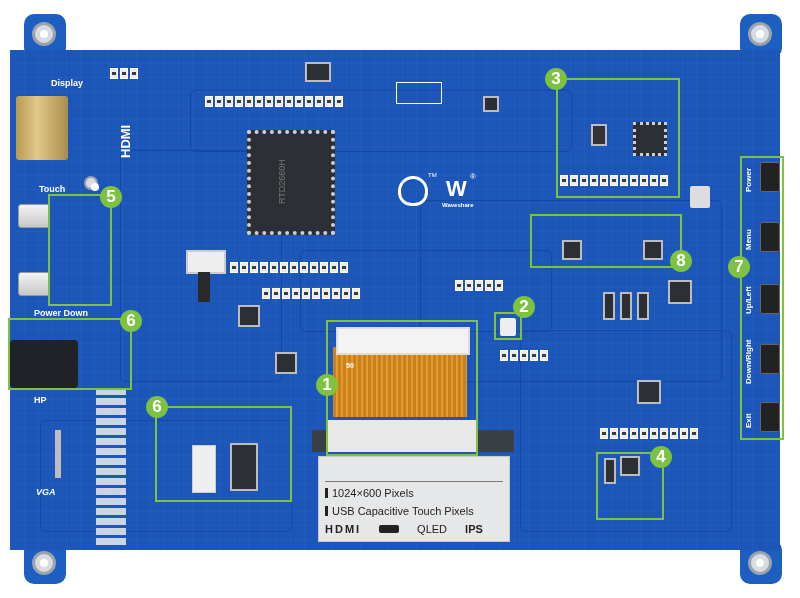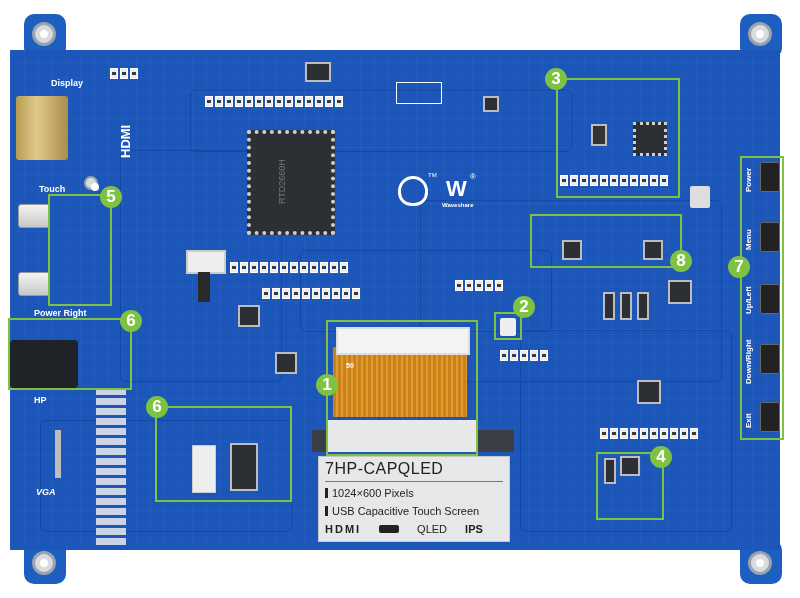--- a/index.html
+++ b/index.html
@@ -59,21 +59,21 @@
 <div class="trace" style="left:40px;top:420px;width:250px;height:110px;"></div>
 
 <div class="silk" style="left:51px;top:78px;">Display</div>
 <div class="hdmi-port"></div>
 <div class="vlabel" style="left:118px;top:158px;font-size:13px;">HDMI</div>
 <div class="hole" style="left:84px;top:176px;width:14px;height:14px;border-width:2px;"></div>
 
 <div class="silk" style="left:20px;top:184px;margin-left:19px;">Touch</div>
 <div class="usb-port" style="left:18px;top:204px;"></div>
 <div class="usb-port" style="left:18px;top:272px;"></div>
-<div class="silk" style="left:34px;top:308px;">Power Right</div>
+<div class="silk" style="left:34px;top:308px;">Power Down</div>
 
 <div style="position:absolute;left:10px;top:340px;width:68px;height:48px;background:#1f2226;border-radius:4px;"></div>
 <div class="silk" style="left:34px;top:395px;">HP</div>
 <div style="position:absolute;left:55px;top:430px;width:6px;height:48px;background:#bdbdbd;"></div>
 <div class="silk" style="left:36px;top:487px;font-style:italic;">VGA</div>
 
 <div style="position:absolute;left:96px;top:385px;width:30px;height:160px;background:repeating-linear-gradient(0deg,#e9ebee 0 7px,#1c56b8 7px 10px);opacity:0.85;"></div>
 
 <div class="chip" style="left:247px;top:130px;width:88px;height:105px;border:4px dotted #cfcfcf;">
   <div style="position:absolute;left:26px;top:70px;color:#777;font-size:9px;transform:rotate(-90deg);transform-origin:left top;">RTD2660H</div>
@@ -201,24 +201,23 @@
 <div class="chip" style="left:230px;top:443px;width:28px;height:48px;"></div>
 <div style="position:absolute;left:192px;top:445px;width:22px;height:46px;background:#eee;border:1px solid #ccc;"></div>
 
 <div class="fpc-shadow"></div>
 <div class="fpc"></div>
 <div class="fpc-conn"></div>
 <div class="fpc-tail"></div>
 <div class="silk" style="left:346px;top:362px;font-size:7px;">50</div>
 
 <div class="label">
-  <div class="title">7HP-CAPQLED</div>
   <div class="rule"></div>
   <div class="line" style="top:30px;text-align:center;">1024×600 Pixels</div>
-  <div class="line" style="top:48px;">USB Capacitive Touch Screen</div>
+  <div class="line" style="top:48px;">USB Capacitive Touch Pixels</div>
   <div class="logos">
     <span style="letter-spacing:2px;">HDMI</span>
     <span style="display:inline-block;width:20px;height:8px;background:#222;border-radius:2px;"></span>
     <span style="font-weight:normal;">QLED</span>
     <span>IPS</span>
   </div>
 </div>
 
 <div class="btn" style="top:162px;"></div>
 <div class="btn" style="top:222px;"></div>

